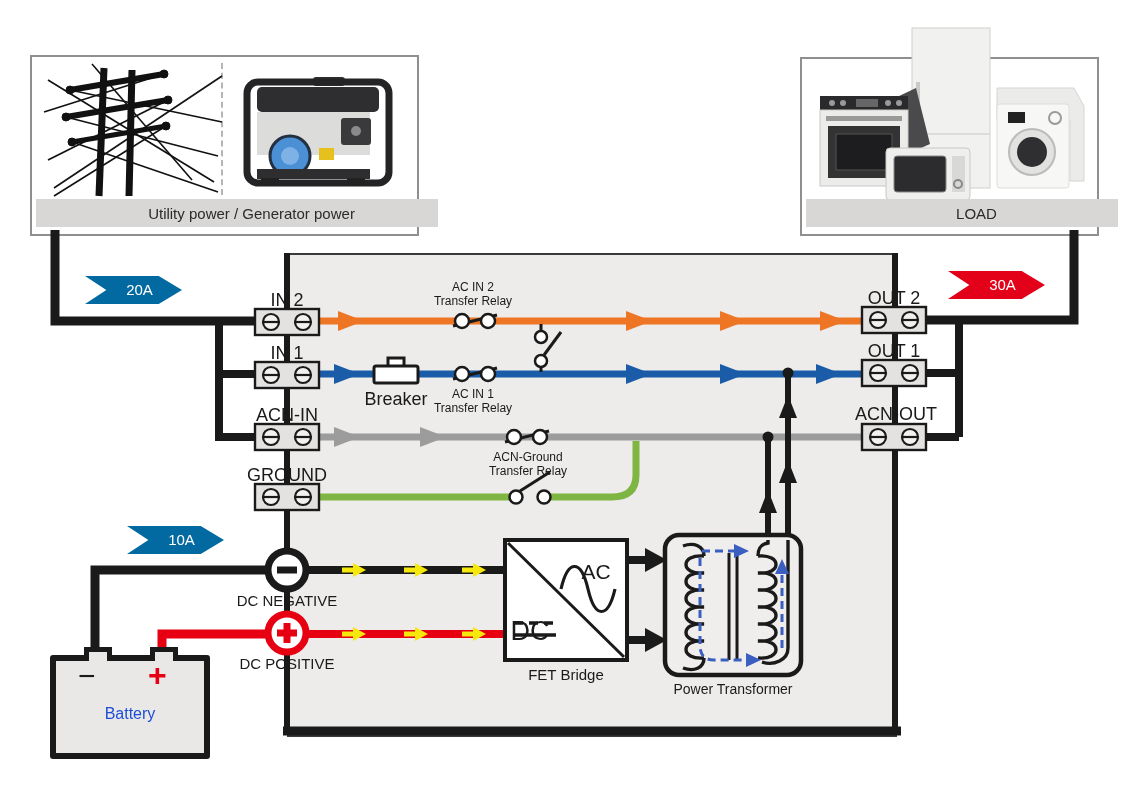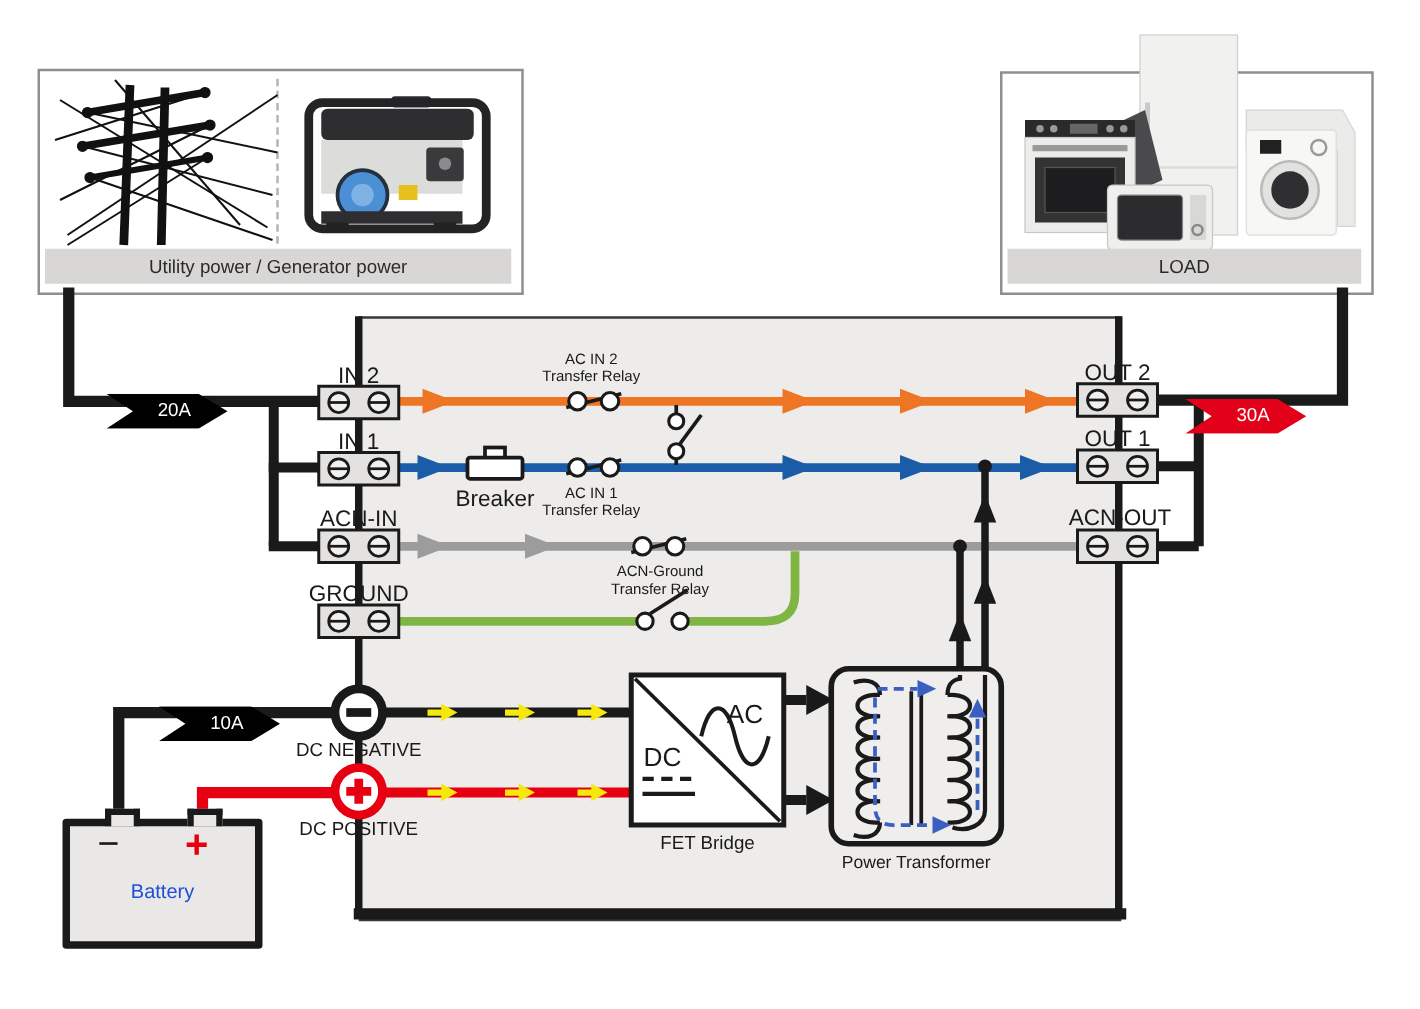--- a/index.html
+++ b/index.html
@@ -1,31 +1,31 @@
 <!DOCTYPE html>
 <html><head>
 <meta charset="utf-8">
 <style>
   html,body{margin:0;padding:0;background:#ffffff;}
   #stage{position:relative;width:1136px;height:807px;background:#fff;overflow:hidden;
          font-family:"Liberation Sans","DejaVu Sans",sans-serif;color:#1a1a1a;}
   .abs{position:absolute;}
   .srcbox{border:2px solid #8f8f8f;background:#fff;}
   .labelbar{background:#d8d7d5;display:flex;align-items:center;justify-content:center;
-            font-size:15px;color:#2b2b2b;}
+            font-size:15px;color:#2b2b2b;padding-left:29px;}
   .panel{background:#edecea;border:2px solid #3a3a3a;}
   .lbl{position:absolute;text-align:center;color:#1a1a1a;}
   .t13{font-size:18px;}
   .t12{font-size:12px;line-height:1.18;}
   .t15{font-size:15px;}
   .banner{position:absolute;height:28px;line-height:28px;text-align:center;color:#fff;
           font-size:15px;padding-left:12px;box-sizing:border-box;
           clip-path:polygon(0 0,76% 0,100% 50%,76% 100%,0 100%,22% 50%);}
-  .banner.blue{background:#000000;margin-top:39px;}
-  .banner.red{background:#e30019;margin-top:48px;}
+  .banner.blue{background:#0369a1;}
+  .banner.red{background:#e30019;}
   .battery{position:absolute;left:50px;top:655px;width:148px;height:92px;background:#e9e8e6;
            border:6px solid #1a1a1a;border-radius:3px;}
   .post{position:absolute;top:-14px;width:18px;height:9px;background:#e9e8e6;
         border:5px solid #1a1a1a;border-bottom:none;}
   .bat-minus{position:absolute;left:22px;top:-2px;font-size:30px;color:#1a1a1a;}
   .bat-plus{position:absolute;left:92px;top:-4px;font-size:32px;color:#e60012;font-weight:bold;}
   .bat-label{position:absolute;left:0;right:0;top:44px;text-align:center;font-size:16px;color:#1d4ed8;}
   .caption{position:absolute;left:0;right:0;top:777px;text-align:center;font-style:italic;
            font-size:15px;color:#111;}
   svg{position:absolute;left:0;top:0;}
@@ -356,21 +356,21 @@
   <div class="lbl t12" style="left:467px;top:450px;width:122px;">
     <div>ACN-Ground</div>
     <div>Transfer Relay</div>
   </div>
   <span class="lbl t13" style="left:362px;top:389px;width:68px;">Breaker</span>
 
   <span class="lbl t15" style="left:217px;top:592px;width:140px;">DC NEGATIVE</span>
   <span class="lbl t15" style="left:217px;top:655px;width:140px;">DC POSITIVE</span>
 
   <span class="lbl" style="left:576px;top:544px;width:40px;font-size:21px;margin-top:16px;">AC</span>
-  <span class="lbl" style="left:510px;top:595px;width:40px;font-size:21px;">DC</span>
+  <span class="lbl" style="left:510px;top:616px;width:40px;font-size:27px;">DC</span>
   <span class="lbl t15" style="left:505px;top:666px;width:122px;">FET Bridge</span>
   <span class="lbl" style="left:658px;top:681px;width:150px;font-size:14px;">Power Transformer</span>
 
   <div class="battery">
     <div class="post" style="left:28px;"></div>
     <div class="post" style="left:94px;"></div>
     <span class="bat-minus">−</span>
     <span class="bat-plus">+</span>
     <div class="bat-label">Battery</div>
   </div>

